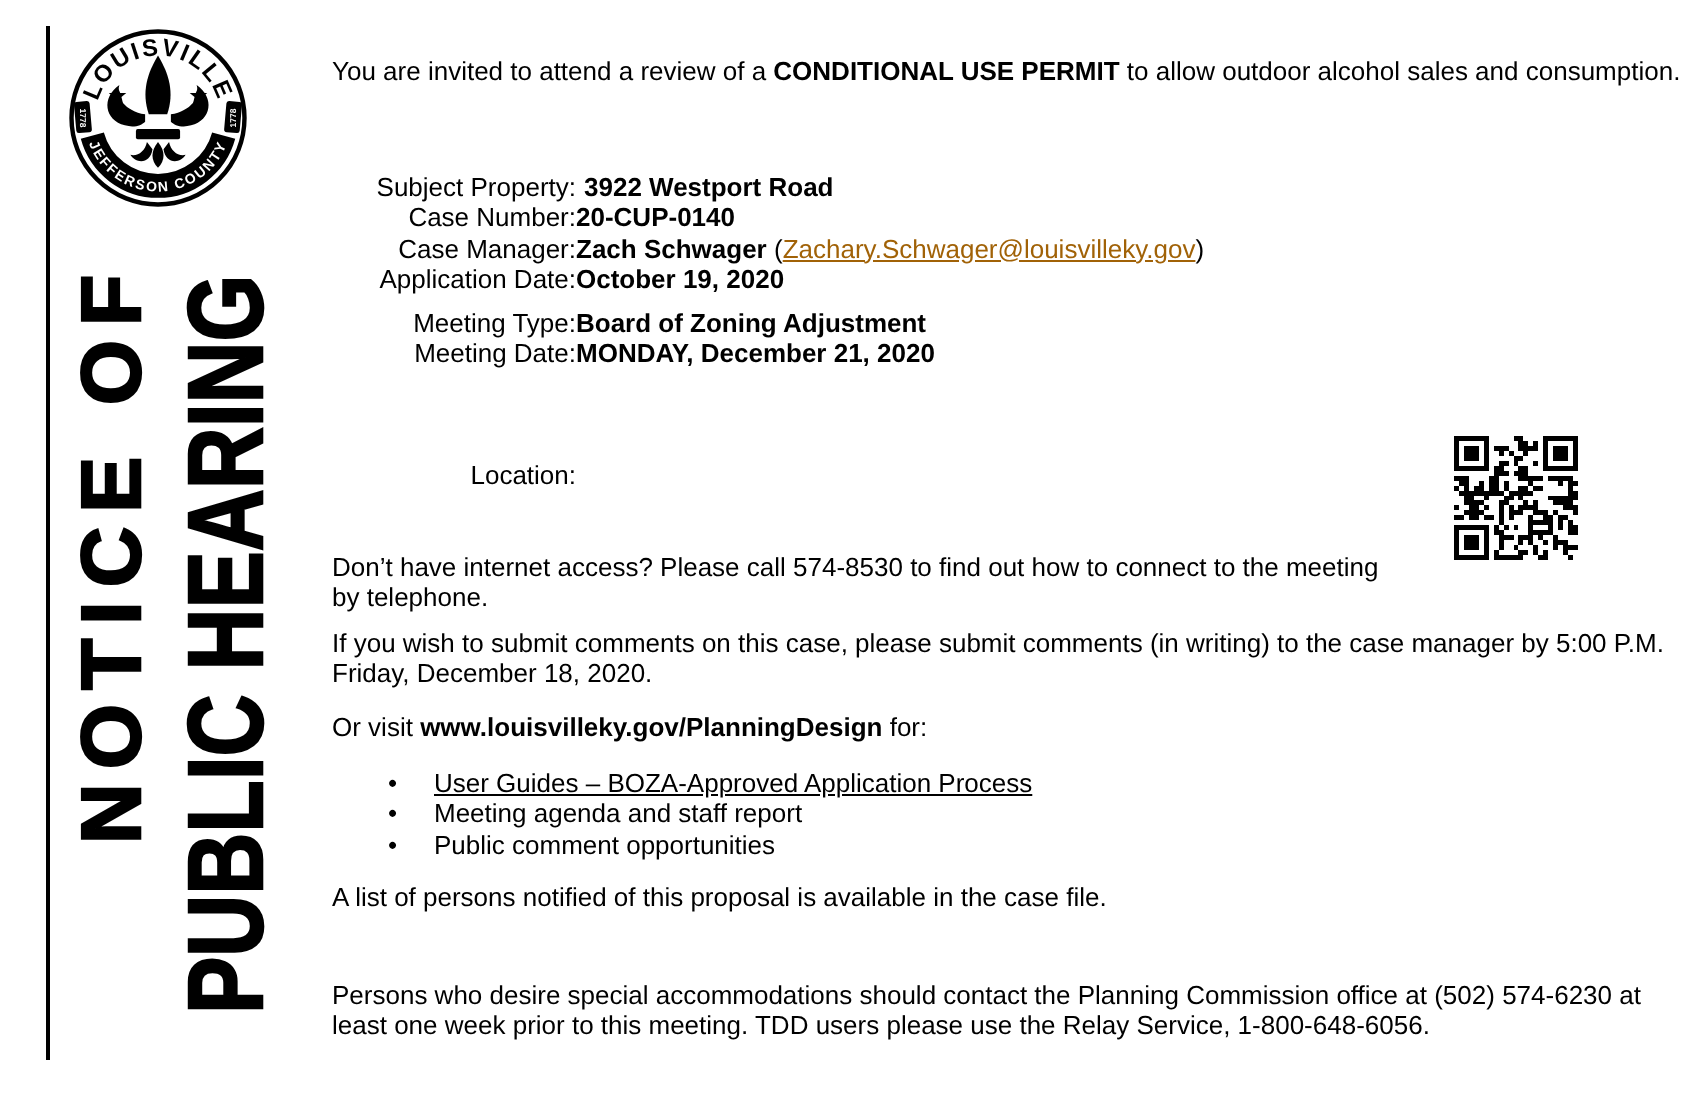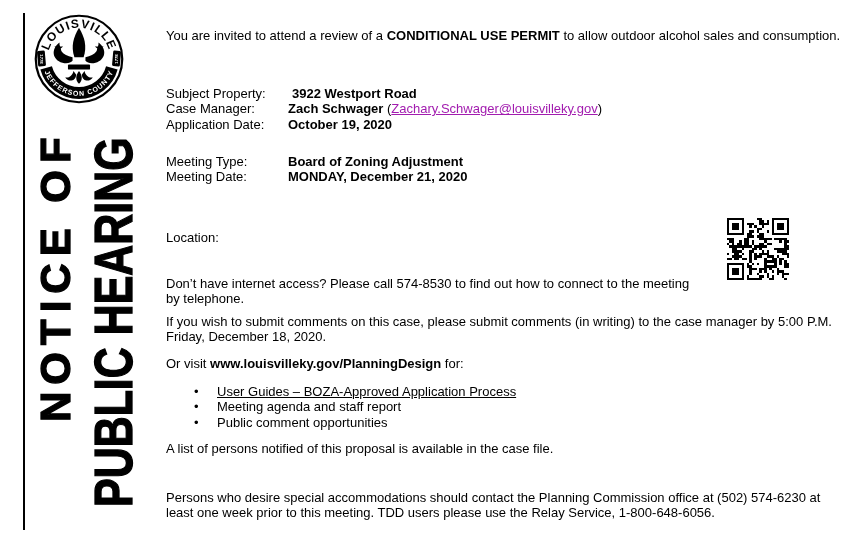--- a/index.html
+++ b/index.html
@@ -14,24 +14,24 @@
       color:#000;-webkit-text-stroke:1.3px #000;}
   .vt1{left:37px;top:422px;font-size:42px;line-height:38px;letter-spacing:7px;
        transform:rotate(-90deg);}
   .vt2{left:90px;top:507px;font-size:53px;line-height:48px;
        transform:rotate(-90deg) scaleX(0.81);}
 
   
   .content{position:absolute;left:166px;top:0;width:680px;line-height:15.3px;}
   .blk{position:absolute;left:0;width:678px;}
   .nowrap{white-space:nowrap;}
-  .row{display:flex;}
+  .row{display:flex;text-align:right;}
   .lbl{width:122px;flex:none;}
   .b{font-weight:bold;}
-  .link{color:#a21caf;text-decoration:underline;cursor:pointer;}
+  .link{color:#a16207;text-decoration:underline;cursor:pointer;}
   .ublack{text-decoration:underline;cursor:pointer;}
 
   .li{position:relative;padding-left:51px;}
   .li::before{content:"\2022";position:absolute;left:28px;top:0;}
 
   .qr{position:absolute;left:727px;top:218px;}
 </style>
 </head>
 <body>
 
@@ -310,20 +310,24 @@
     <div class="blk nowrap" style="top:28px">
       <span>You are invited to attend a review of a </span><span class="b">CONDITIONAL USE PERMIT</span><span> to allow outdoor alcohol sales and consumption.</span>
     </div>
 
     <div class="blk" style="top:86px">
       <div class="row">
         <span class="lbl">Subject Property:</span>
         <span class="b" style="padding-left:4px">3922 Westport Road</span>
       </div>
       <div class="row">
+        <span class="lbl">Case Number:</span>
+        <span class="b">20-CUP-0140</span>
+      </div>
+      <div class="row">
         <span class="lbl">Case Manager:</span>
         <span>
           <span class="b">Zach Schwager</span>
           <span>(</span><a class="link">Zachary.Schwager@louisvilleky.gov</a><span>)</span>
         </span>
       </div>
       <div class="row">
         <span class="lbl">Application Date:</span>
         <span class="b">October 19, 2020</span>
       </div>

